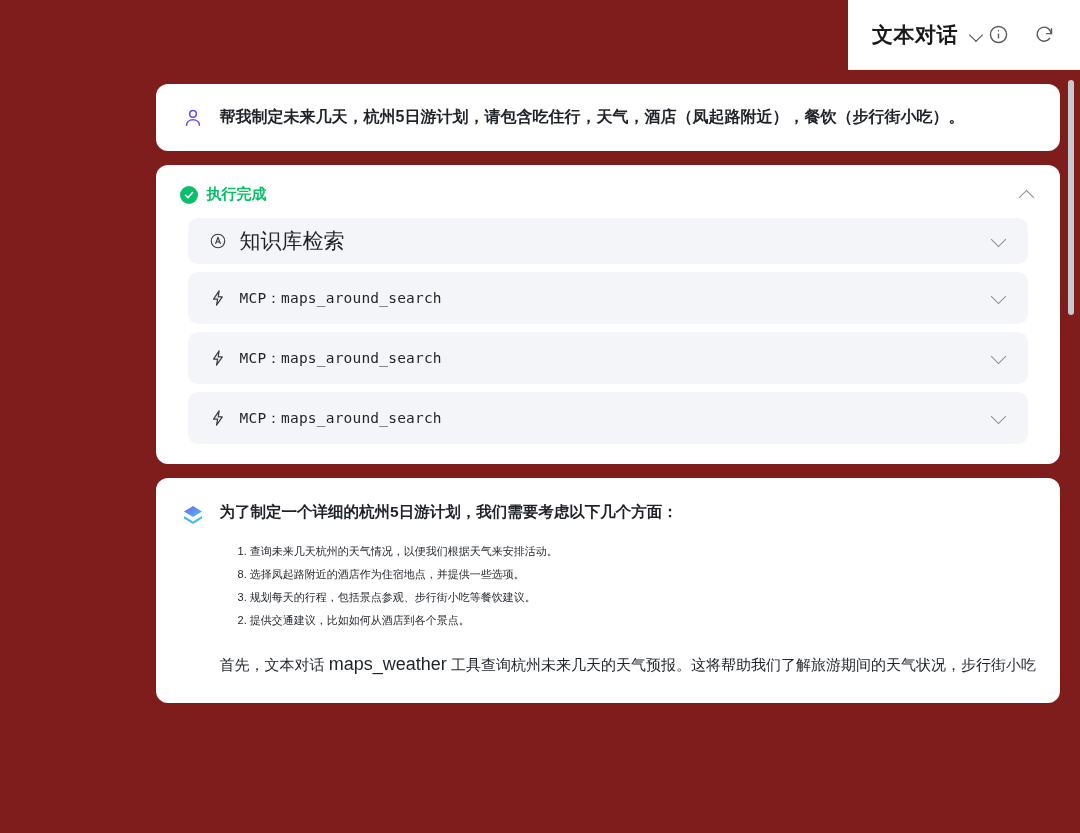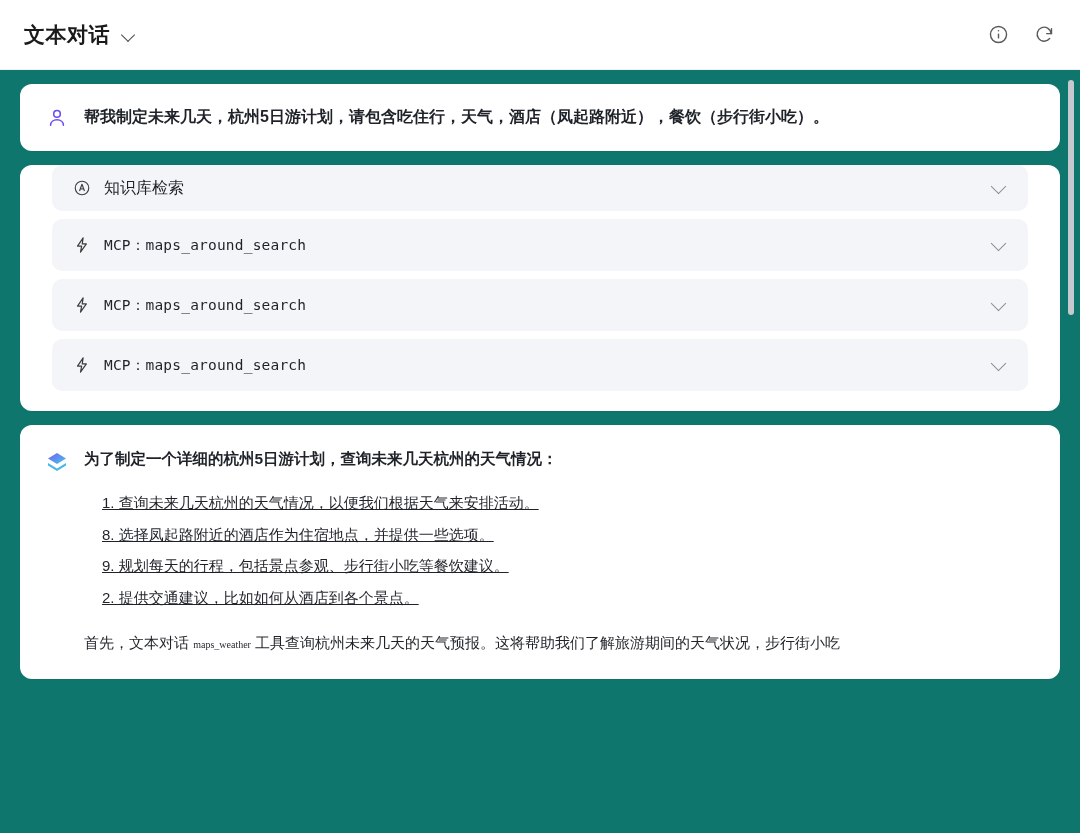--- a/index.html
+++ b/index.html
@@ -6,22 +6,23 @@
   html, body {
     margin: 0; padding: 0;
     width: 1080px; height: 833px;
     background: #f5f6f8;
     font-family: "Liberation Sans", sans-serif;
     overflow: hidden;
   }
   .app {
     width: 1080px; height: 833px;
     display: flex; flex-direction: column;
-    background: #0f766e;
+    background: #7f1d1d;
     position: relative;
+    align-items: flex-end;
   }
 
   
   .header {
     height: 70px;
     background: #ffffff;
     display: flex;
     align-items: center;
     padding: 0 24px;
     flex: 0 0 auto;
@@ -163,21 +164,21 @@
   }
   .tool-row.kb { height: 46px; margin-top: 4px; }
   .tool-icon {
     width: 20px; height: 20px;
     flex: 0 0 auto;
     margin-right: 12px;
     display: flex; align-items: center; justify-content: center;
     color: #3d3d3d;
   }
   .tool-label {
-    font-size: 16px;
+    font-size: 21px;
     color: #1f2329;
     font-weight: 500;
   }
   .tool-label.mono {
     font-family: "DejaVu Sans Mono", monospace;
     font-size: 14.5px;
     letter-spacing: 0.2px;
   }
   .tool-spacer { flex: 1 1 auto; }
 
@@ -198,36 +199,35 @@
     font-size: 15.5px;
     color: #1f2329;
     font-weight: 600;
     line-height: 1.55;
   }
   .assistant-list {
     margin: 16px 0 0 0;
     padding-left: 24px;
   }
   .assistant-list li {
-    font-size: 15px;
+    font-size: 11px;
     color: #1f2329;
     line-height: 2.1;
     font-weight: 500;
-    text-decoration: underline;
   }
   .assistant-tail {
     margin-top: 18px;
     font-size: 15px;
     color: #1f2329;
     line-height: 1.6;
     font-weight: 500;
   }
   .code-inline {
-    font-family: Liberation Serif, serif;
-    font-size: 10px;
+    font-family: Liberation Sans, sans-serif;
+    font-size: 18px;
     background: transparent;
   }
 </style>
 </head>
 <body>
 
 <div class="app">
 
   <div class="header">
     <div class="header-title">文本对话</div>
@@ -260,20 +260,30 @@
           <svg width="22" height="22" viewBox="0 0 24 24" fill="none" stroke="currentColor" stroke-width="1.7" stroke-linecap="round">
             <circle cx="12" cy="7.5" r="3.6"></circle>
             <path d="M5 20c0-3.6 3.1-6 7-6s7 2.4 7 6"></path>
           </svg>
         </div>
         <div class="user-text">帮我制定未来几天，杭州5日游计划，请包含吃住行，天气，酒店（凤起路附近），餐饮（步行街小吃）。</div>
       </div>
     </div>
 
     <div class="card exec-card">
+      <div class="exec-head">
+        <div class="check-icon">
+          <svg width="12" height="12" viewBox="0 0 24 24" fill="none" stroke="#ffffff" stroke-width="3.2" stroke-linecap="round" stroke-linejoin="round">
+            <path d="M5 12.5 L10 17.5 L19 7"></path>
+          </svg>
+        </div>
+        <div class="exec-status">执行完成</div>
+        <div class="exec-head-spacer"></div>
+        <div class="chev-up-sm"></div>
+      </div>
 
       <div class="tool-row kb">
         <div class="tool-icon">
           <svg width="18" height="18" viewBox="0 0 24 24" fill="none" stroke="currentColor" stroke-width="1.5">
             <circle cx="12" cy="12" r="9"></circle>
             <path d="M8.7 16 L12 7 L15.3 16" stroke-linejoin="round"></path>
             <line x1="10" y1="13.2" x2="14" y2="13.2"></line>
           </svg>
         </div>
         <div class="tool-label">知识库检索</div>
@@ -324,25 +334,25 @@
               <linearGradient id="g1" x1="0" y1="0" x2="1" y2="1">
                 <stop offset="0%" stop-color="#7b5cf5"></stop>
                 <stop offset="100%" stop-color="#3fc9e8"></stop>
               </linearGradient>
             </defs>
             <path d="M4 9.5 L13 4 L22 9.5 L13 15 Z" fill="url(#g1)"></path>
             <path d="M4 14 L13 19.5 L22 14 L22 16.5 L13 22 L4 16.5 Z" fill="#4bb7e8"></path>
           </svg>
         </div>
         <div class="assistant-body">
-          <div class="assistant-lead">为了制定一个详细的杭州5日游计划，查询未来几天杭州的天气情况：</div>
+          <div class="assistant-lead">为了制定一个详细的杭州5日游计划，我们需要考虑以下几个方面：</div>
           <ul class="assistant-list" style="list-style:none; padding-left:18px;">
             <li>1. 查询未来几天杭州的天气情况，以便我们根据天气来安排活动。</li>
             <li>8. 选择凤起路附近的酒店作为住宿地点，并提供一些选项。</li>
-            <li>9. 规划每天的行程，包括景点参观、步行街小吃等餐饮建议。</li>
+            <li>3. 规划每天的行程，包括景点参观、步行街小吃等餐饮建议。</li>
             <li>2. 提供交通建议，比如如何从酒店到各个景点。</li>
           </ul>
           <div class="assistant-tail">
             <span>首先，文本对话 </span><span class="code-inline">maps_weather</span><span> 工具查询杭州未来几天的天气预报。这将帮助我们了解旅游期间的天气状况，步行街小吃</span>
           </div>
         </div>
       </div>
     </div>
 
   </div>

